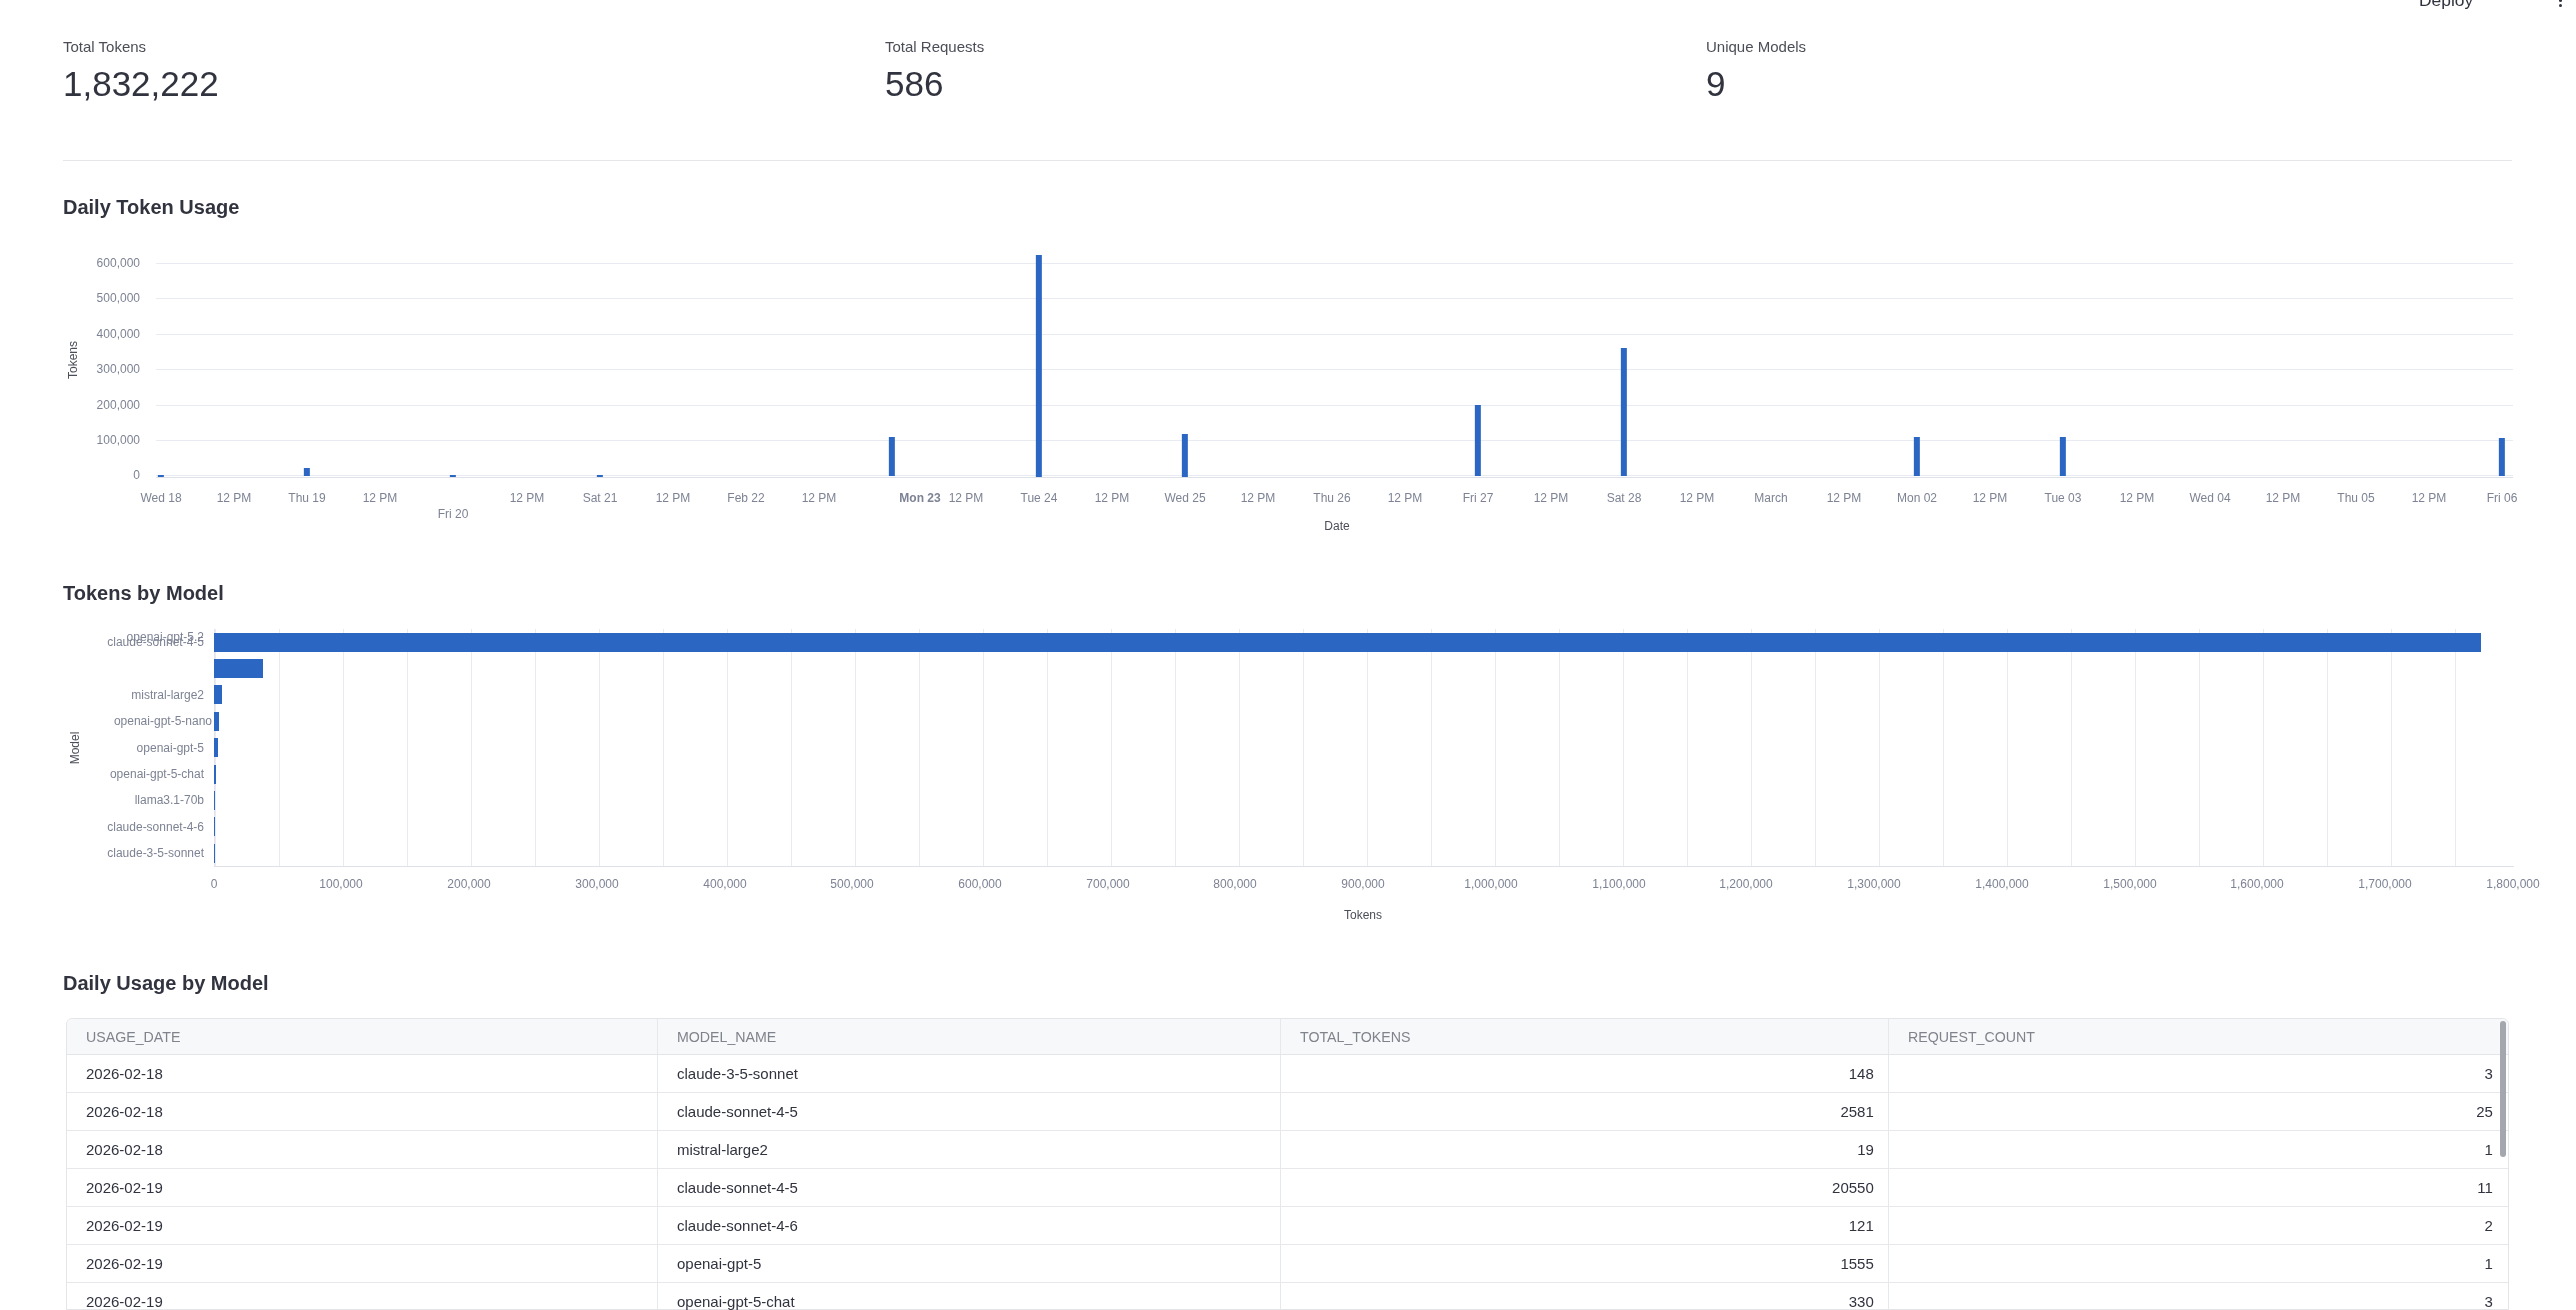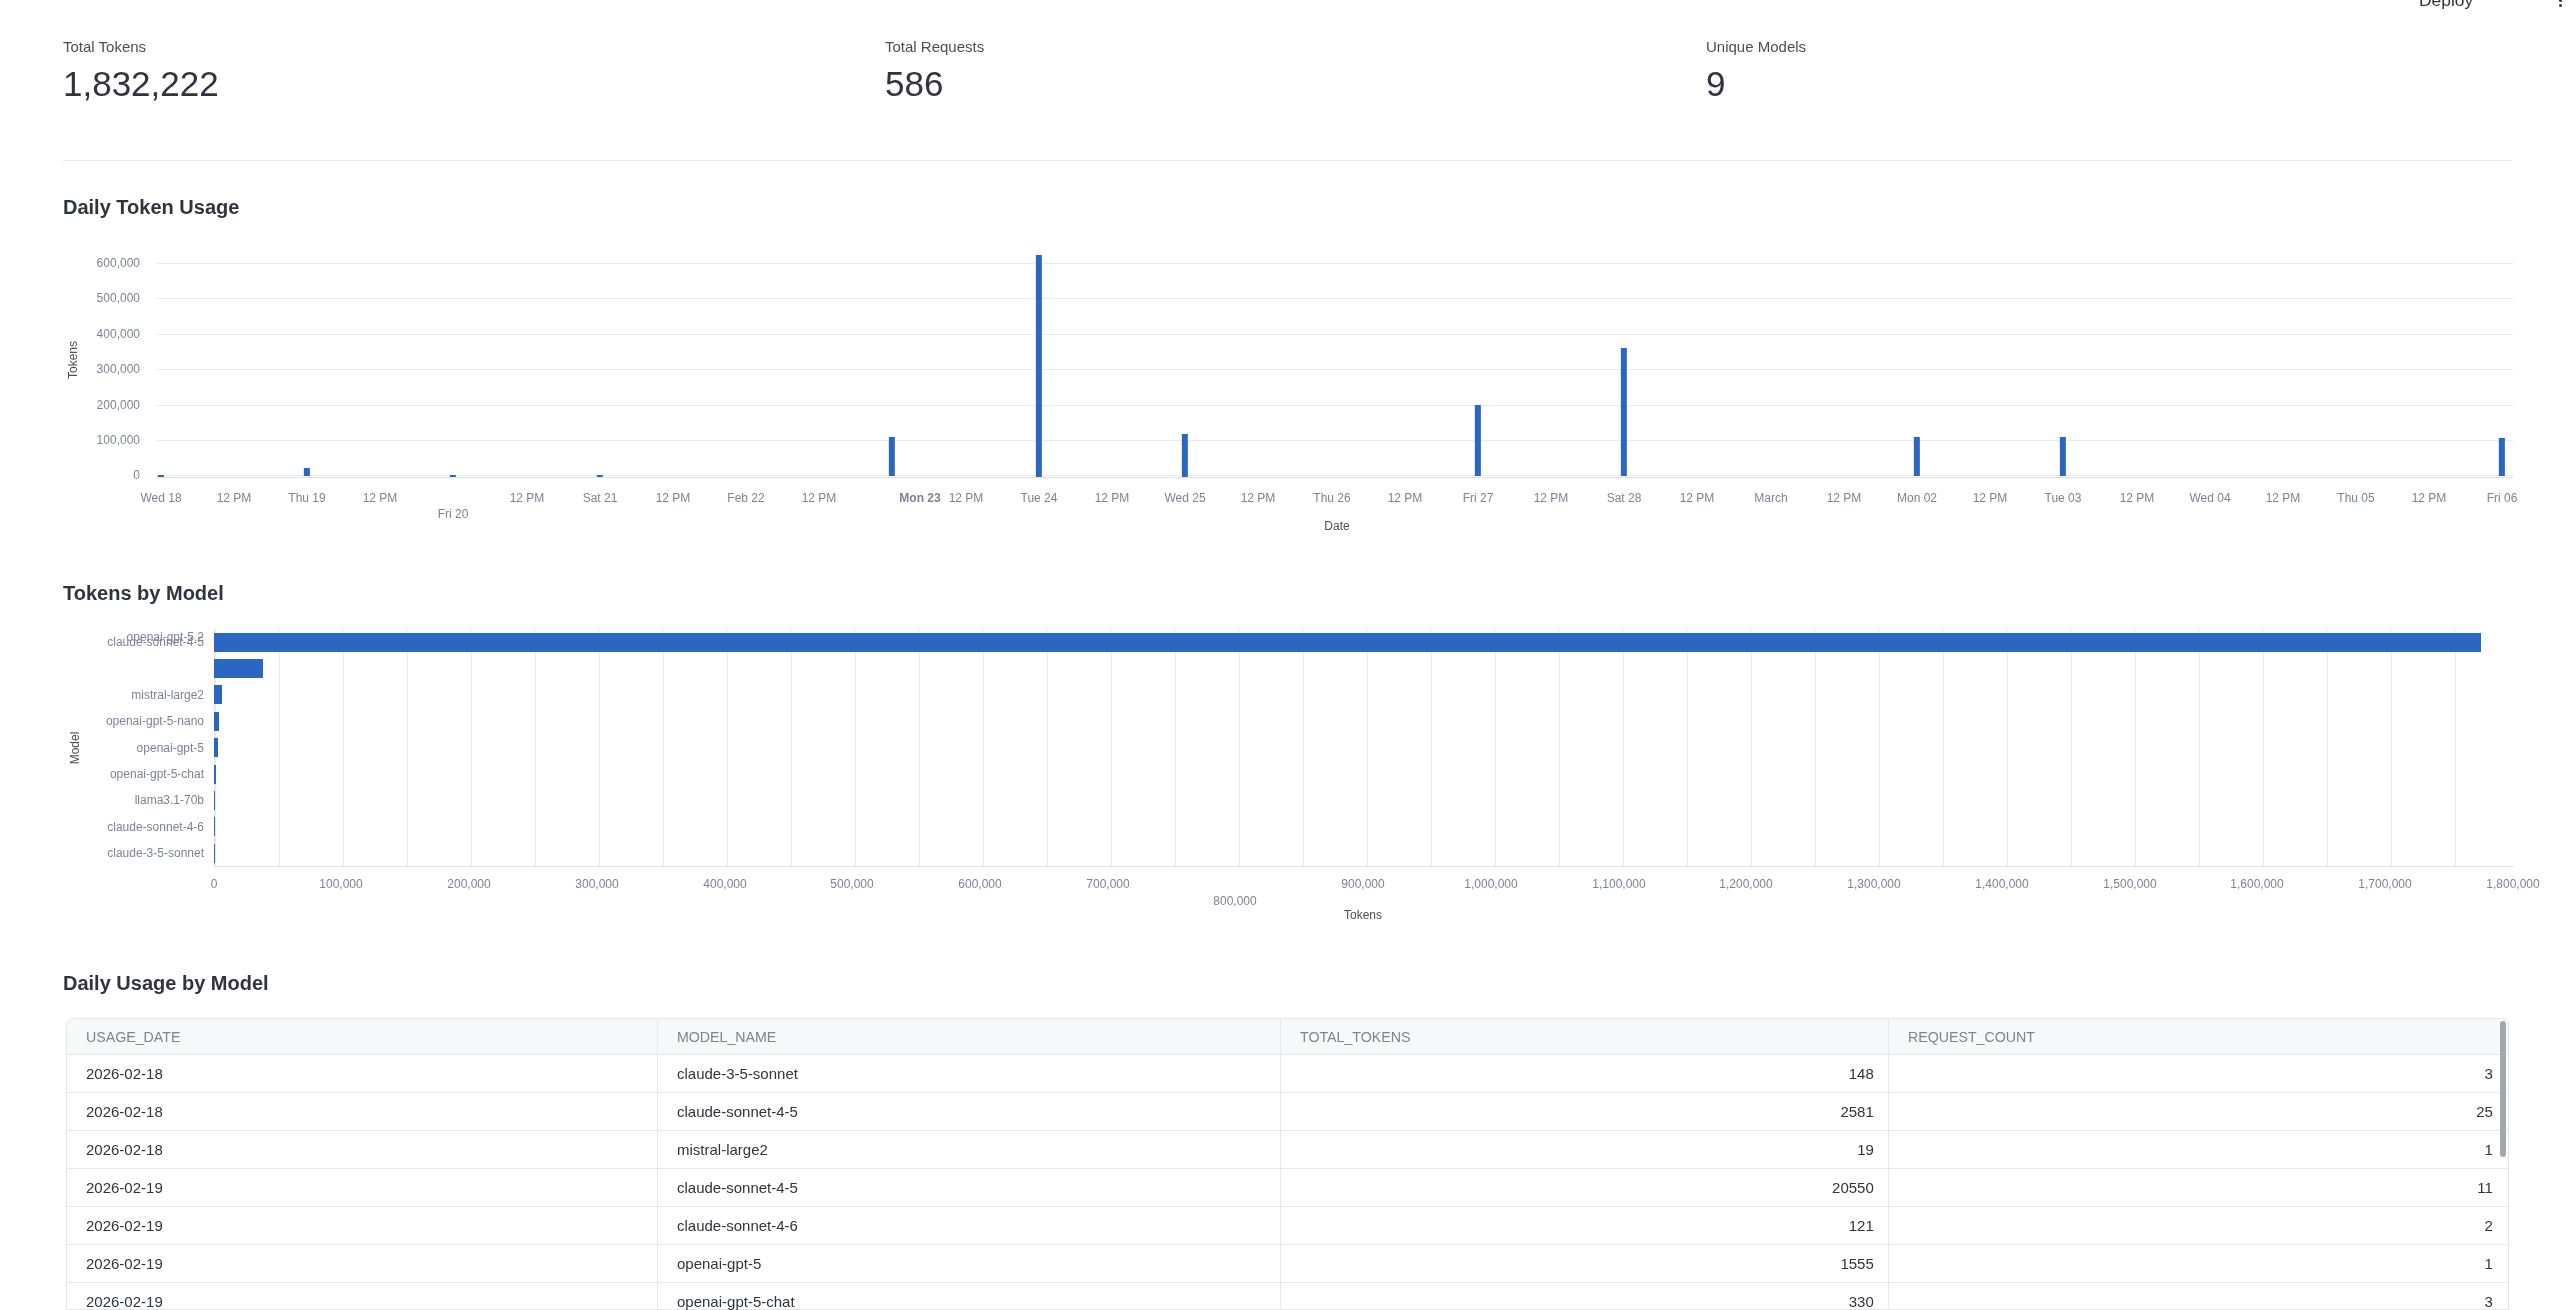--- a/index.html
+++ b/index.html
@@ -150,40 +150,40 @@
 <div class="abs section-title" style="left:63px;top:582px;">Tokens by Model</div>
 <div class="abs" id="chart2" style="left:0;top:0;width:2576px;height:949px;">
     <div id="chart2-plot" style="position: absolute; left: 214px; top: 629px; width: 2299px; height: 237px;"></div>
     <div class="bar-h" style="left: 214px; top: 633px; width: 2267px; height: 19px;"></div>
     <div class="cat-label" style="left: 0px; top: 642px; width: 204px;">claude-sonnet-4-5</div>
     <div class="bar-h" style="left: 214px; top: 659px; width: 49px; height: 19px;"></div>
     <div class="cat-label" style="left: 0px; top: 637px; width: 204px;">openai-gpt-5.2</div>
     <div class="bar-h" style="left: 214px; top: 685px; width: 7.5px; height: 19px;"></div>
     <div class="cat-label" style="left: 0px; top: 695px; width: 204px;">mistral-large2</div>
     <div class="bar-h" style="left: 214px; top: 712px; width: 4.9px; height: 19px;"></div>
-    <div class="cat-label" style="left: 0px; top: 721px; width: 204px;">openai-gpt-5-nano</div>
+    <div class="cat-label" style="left: 8px; top: 721px; width: 204px;">openai-gpt-5-nano</div>
     <div class="bar-h" style="left: 214px; top: 738px; width: 4px; height: 19px;"></div>
     <div class="cat-label" style="left: 0px; top: 748px; width: 204px;">openai-gpt-5</div>
     <div class="bar-h" style="left: 214px; top: 765px; width: 1.8px; height: 19px;"></div>
     <div class="cat-label" style="left: 0px; top: 774px; width: 204px;">openai-gpt-5-chat</div>
     <div class="bar-h" style="left: 214px; top: 791px; width: 1px; height: 19px;"></div>
     <div class="cat-label" style="left: 0px; top: 800px; width: 204px;">llama3.1-70b</div>
     <div class="bar-h" style="left: 214px; top: 817px; width: 0.8px; height: 19px;"></div>
     <div class="cat-label" style="left: 0px; top: 827px; width: 204px;">claude-sonnet-4-6</div>
     <div class="bar-h" style="left: 214px; top: 844px; width: 0.8px; height: 19px;"></div>
     <div class="cat-label" style="left: 0px; top: 853px; width: 204px;">claude-3-5-sonnet</div>
     <div class="xtick" style="left: 214px; top: 877px;">0</div>
     <div class="xtick" style="left: 341px; top: 877px;">100,000</div>
     <div class="xtick" style="left: 469px; top: 877px;">200,000</div>
     <div class="xtick" style="left: 597px; top: 877px;">300,000</div>
     <div class="xtick" style="left: 725px; top: 877px;">400,000</div>
     <div class="xtick" style="left: 852px; top: 877px;">500,000</div>
     <div class="xtick" style="left: 980px; top: 877px;">600,000</div>
     <div class="xtick" style="left: 1108px; top: 877px;">700,000</div>
-    <div class="xtick" style="left: 1235px; top: 877px; margin-top: 17px;">800,000</div>
+    <div class="xtick" style="left: 1235px; top: 877px;">800,000</div>
     <div class="xtick" style="left: 1363px; top: 877px;">900,000</div>
     <div class="xtick" style="left: 1491px; top: 877px;">1,000,000</div>
     <div class="xtick" style="left: 1619px; top: 877px;">1,100,000</div>
     <div class="xtick" style="left: 1746px; top: 877px;">1,200,000</div>
     <div class="xtick" style="left: 1874px; top: 877px;">1,300,000</div>
     <div class="xtick" style="left: 2002px; top: 877px;">1,400,000</div>
     <div class="xtick" style="left: 2130px; top: 877px;">1,500,000</div>
     <div class="xtick" style="left: 2257px; top: 877px;">1,600,000</div>
     <div class="xtick" style="left: 2385px; top: 877px;">1,700,000</div>
     <div class="xtick" style="left: 2513px; top: 877px;">1,800,000</div>

